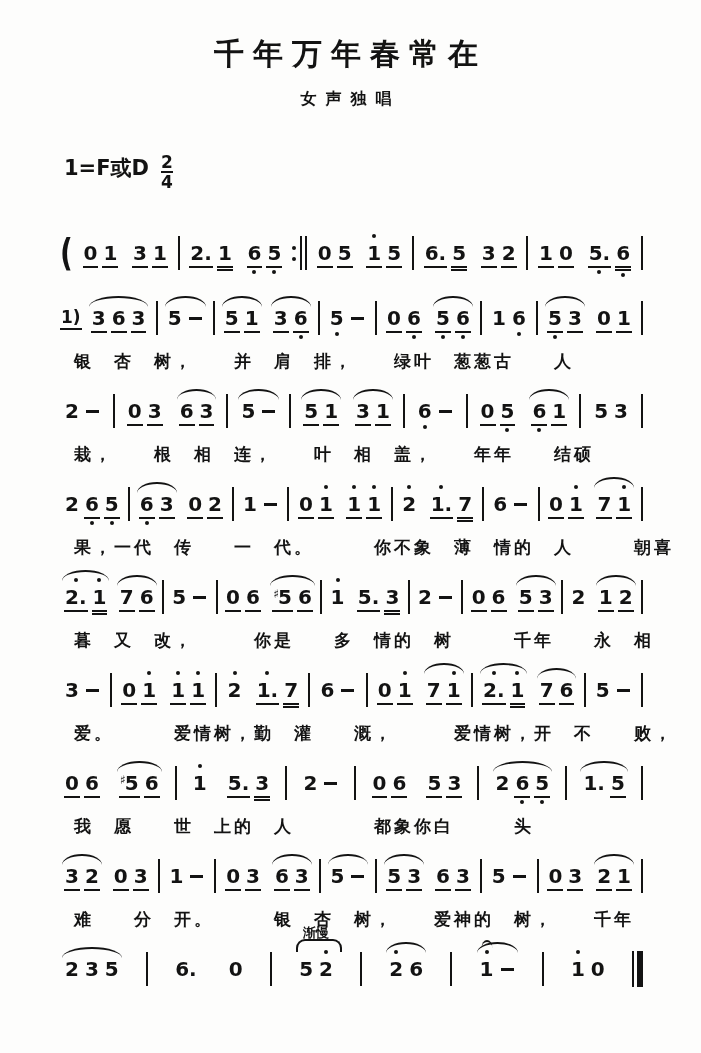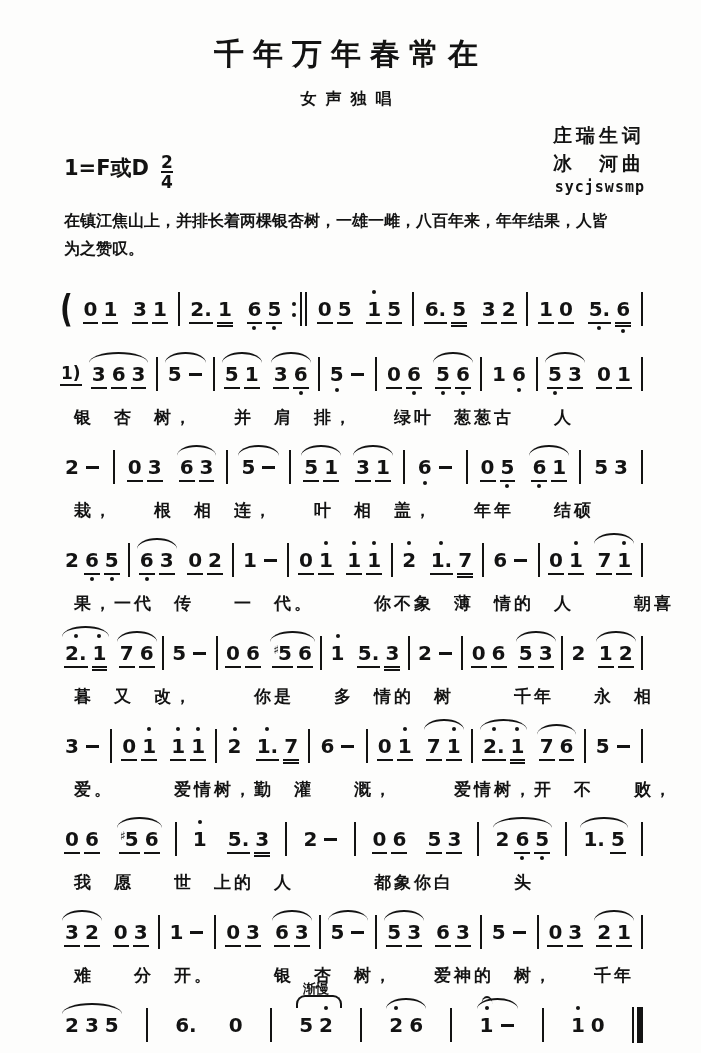--- a/index.html
+++ b/index.html
@@ -51,37 +51,28 @@
   .finalbar .thin{width:2px;height:36px;background:#131313;}
   .finalbar .thick{width:6px;height:36px;background:#131313;}
   .lyrics{margin:4px 0 10px 14px;font-size:17px;font-weight:700;letter-spacing:3px;white-space:nowrap;}
 </style>
 </head>
 <body>
 
 <div class="page">
   <div class="title">千年万年春常在</div>
   <div class="subtitle">女声独唱</div>
-  <div class="credits">
-    <div class="cline">庄瑞生词</div>
-    <div class="cline">冰　河曲</div>
-    <div class="wm">sycjswsmp</div>
-  </div>
   <div class="keyrow">
     <span>1=F或D</span>
     <span class="frac">
       <span class="num">2</span>
       <span class="den">4</span>
     </span>
   </div>
   <div class="recite">
-    <span class="rtext">
-      <span>在镇江焦山上，并排长着两棵银杏树，一雄一雌，八百年来，年年结果，人皆</span><br>
-      <span>为之赞叹。</span>
-    </span>
   </div>
   <div class="systems" id="systems">
       <div class="system">
         <div class="mrow">
           <span class="paren">(</span>
           <span class="grp">
             <span class="note">0<i class="ul" style="bottom: -3px;"></i></span>
             <span class="note">1<i class="ul" style="bottom: -3px;"></i></span>
           </span>
           <span class="grp">

